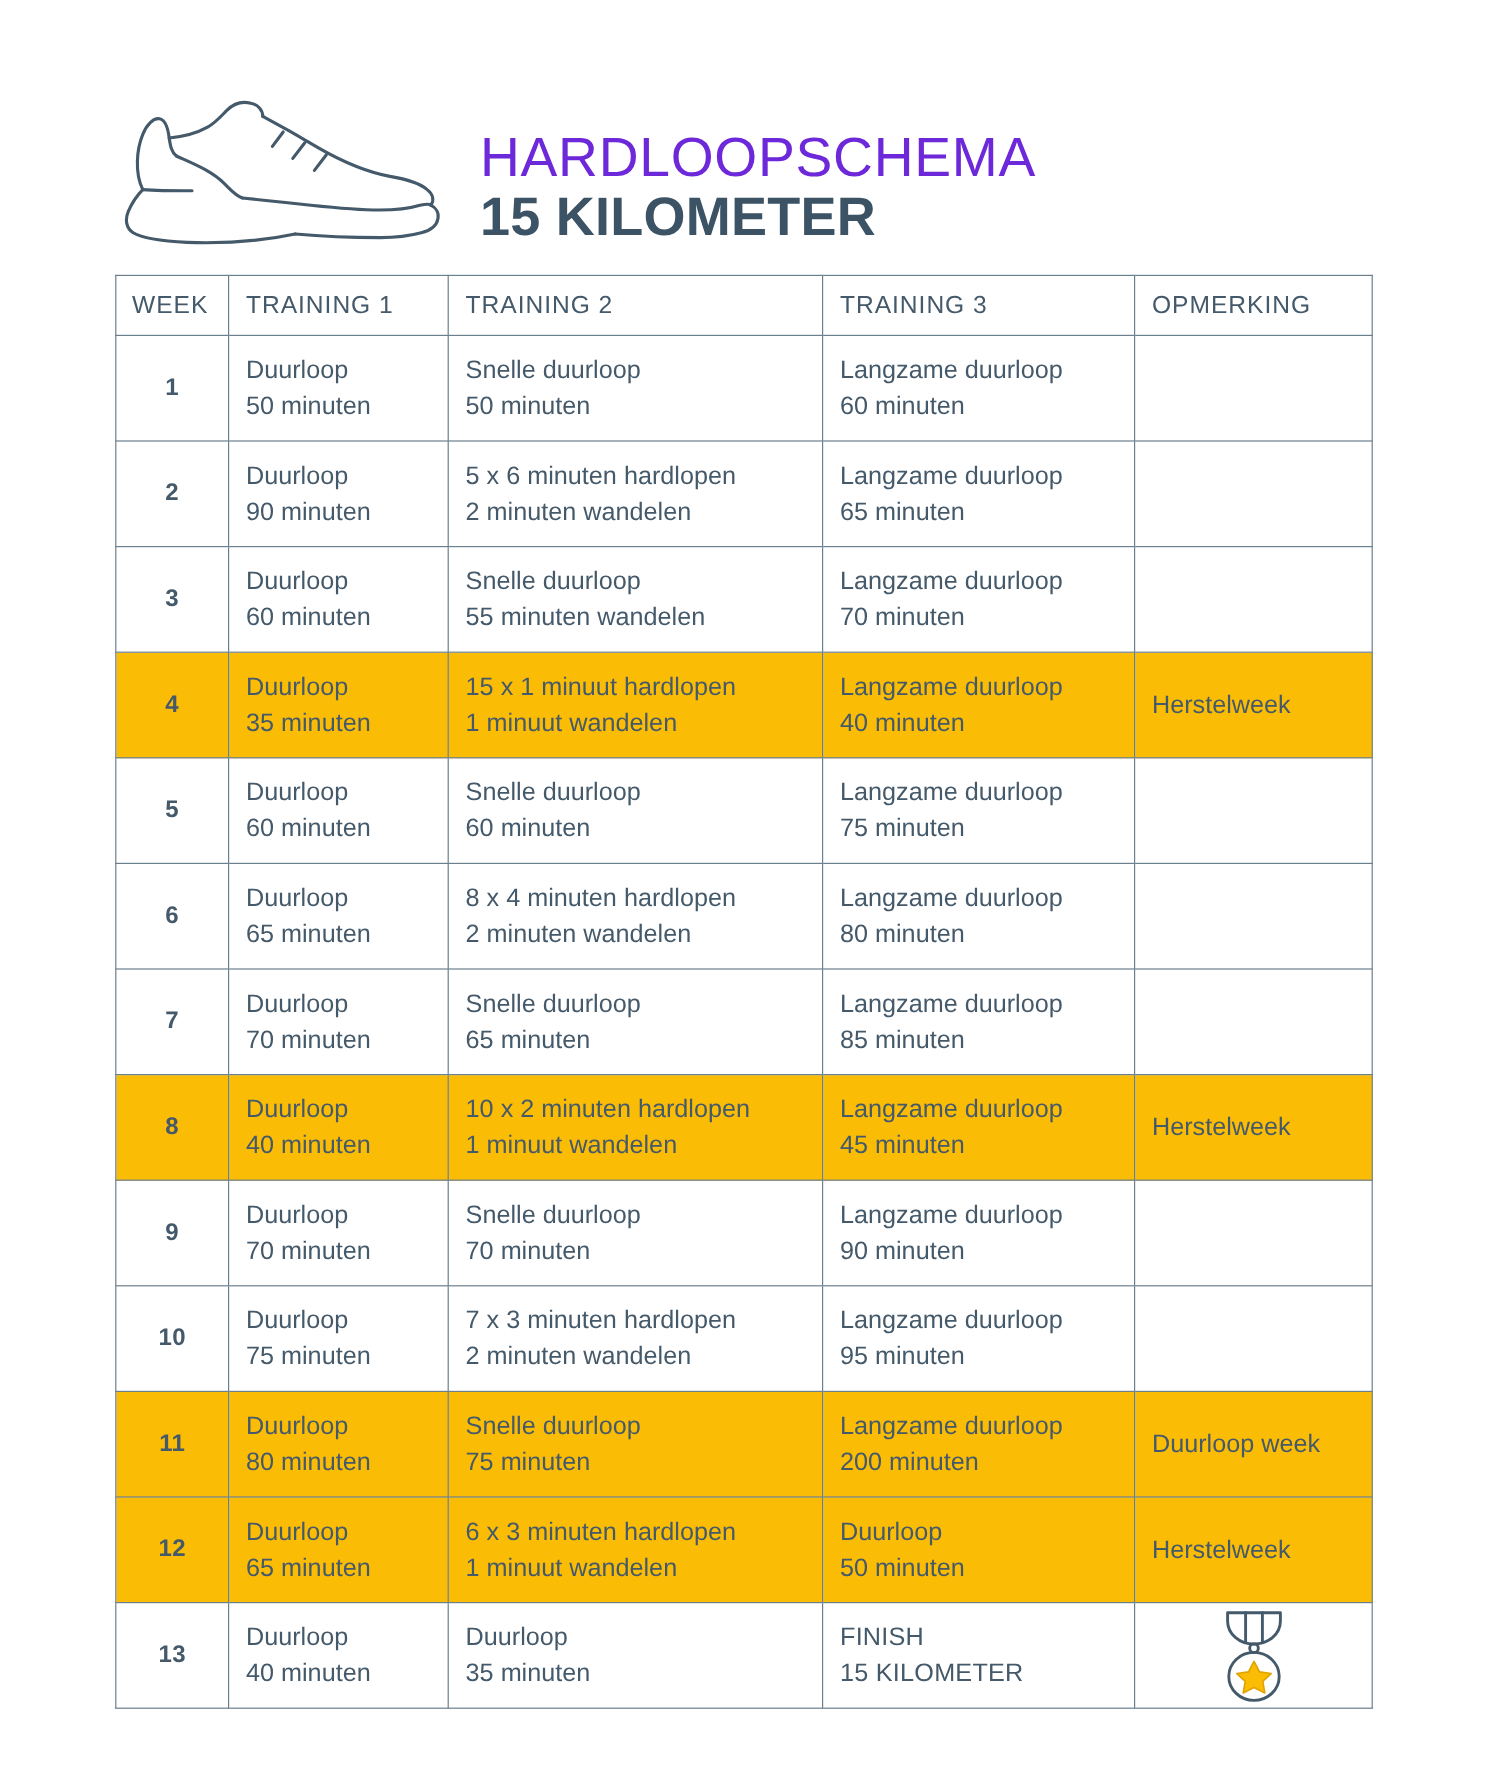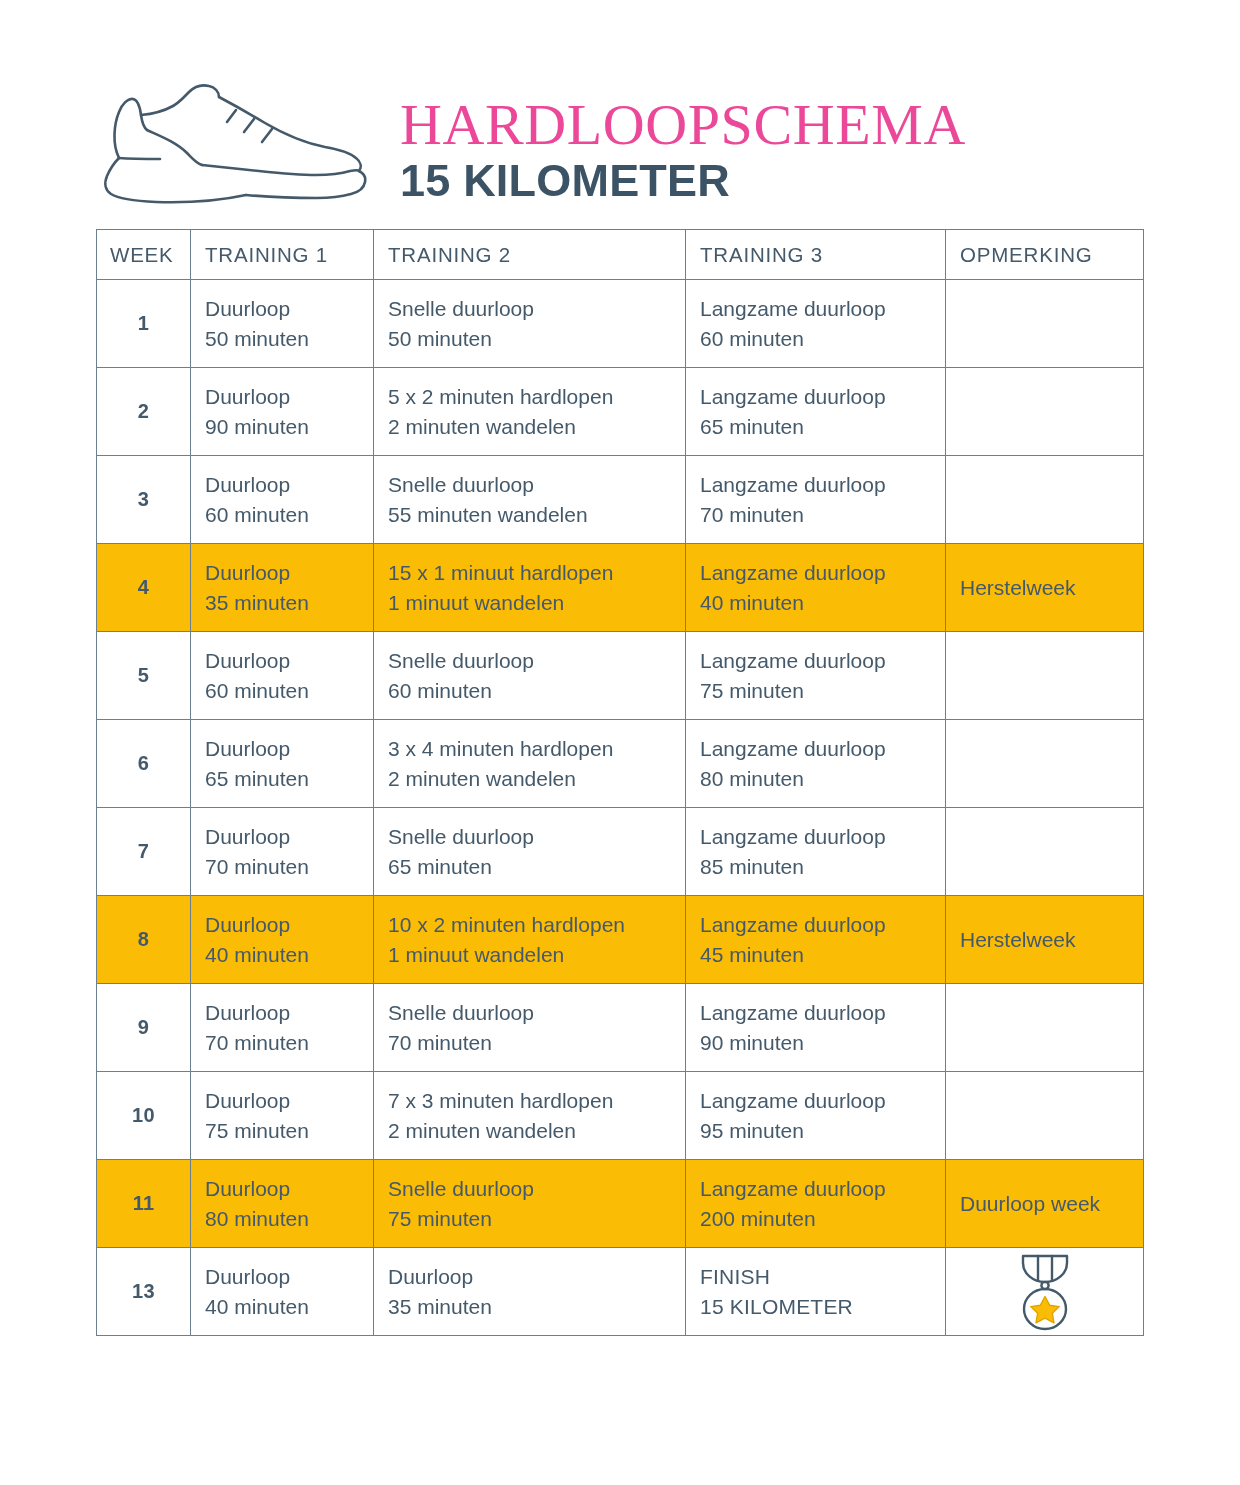--- a/index.html
+++ b/index.html
@@ -36,25 +36,25 @@
     flex:0 0 290px;
     display:block;
   }
 
   .title-block {
     margin-left:22px;
     padding-bottom:4px;
   }
 
   .title-main {
-    font-family:Liberation Serif, serif;
-    font-size:58px;
+    font-family:Liberation Sans, sans-serif;
+    font-size:46px;
     font-weight:400;
     letter-spacing:0.6px;
-    color:#ec4899;
+    color:#6d28d9;
     line-height:1.06;
     white-space:nowrap;
   }
 
   .title-sub {
     font-family:"Liberation Sans", sans-serif;
     font-size:45px;
     font-weight:700;
     letter-spacing:0.2px;
     color:#3b5365;
@@ -210,21 +210,21 @@
               <span class="line"></span>
             </td>
           </tr>
           <tr>
             <td class="week-cell">2</td>
             <td>
               <span class="line">Duurloop</span>
               <span class="line">90 minuten</span>
             </td>
             <td>
-              <span class="line">5 x 2 minuten hardlopen</span>
+              <span class="line">5 x 6 minuten hardlopen</span>
               <span class="line">2 minuten wandelen</span>
             </td>
             <td>
               <span class="line">Langzame duurloop</span>
               <span class="line">65 minuten</span>
             </td>
             <td>
               <span class="line"></span>
             </td>
           </tr>
@@ -282,21 +282,21 @@
               <span class="line"></span>
             </td>
           </tr>
           <tr>
             <td class="week-cell">6</td>
             <td>
               <span class="line">Duurloop</span>
               <span class="line">65 minuten</span>
             </td>
             <td>
-              <span class="line">3 x 4 minuten hardlopen</span>
+              <span class="line">8 x 4 minuten hardlopen</span>
               <span class="line">2 minuten wandelen</span>
             </td>
             <td>
               <span class="line">Langzame duurloop</span>
               <span class="line">80 minuten</span>
             </td>
             <td>
               <span class="line"></span>
             </td>
           </tr>
@@ -381,20 +381,38 @@
             <td>
               <span class="line">Snelle duurloop</span>
               <span class="line">75 minuten</span>
             </td>
             <td>
               <span class="line">Langzame duurloop</span>
               <span class="line">200 minuten</span>
             </td>
             <td>
               <span class="line">Duurloop week</span>
+            </td>
+          </tr>
+          <tr class="highlight">
+            <td class="week-cell">12</td>
+            <td>
+              <span class="line">Duurloop</span>
+              <span class="line">65 minuten</span>
+            </td>
+            <td>
+              <span class="line">6 x 3 minuten hardlopen</span>
+              <span class="line">1 minuut wandelen</span>
+            </td>
+            <td>
+              <span class="line">Duurloop</span>
+              <span class="line">50 minuten</span>
+            </td>
+            <td>
+              <span class="line">Herstelweek</span>
             </td>
           </tr>
           <tr>
             <td class="week-cell">13</td>
             <td>
               <span class="line">Duurloop</span>
               <span class="line">40 minuten</span>
             </td>
             <td>
               <span class="line">Duurloop</span>

